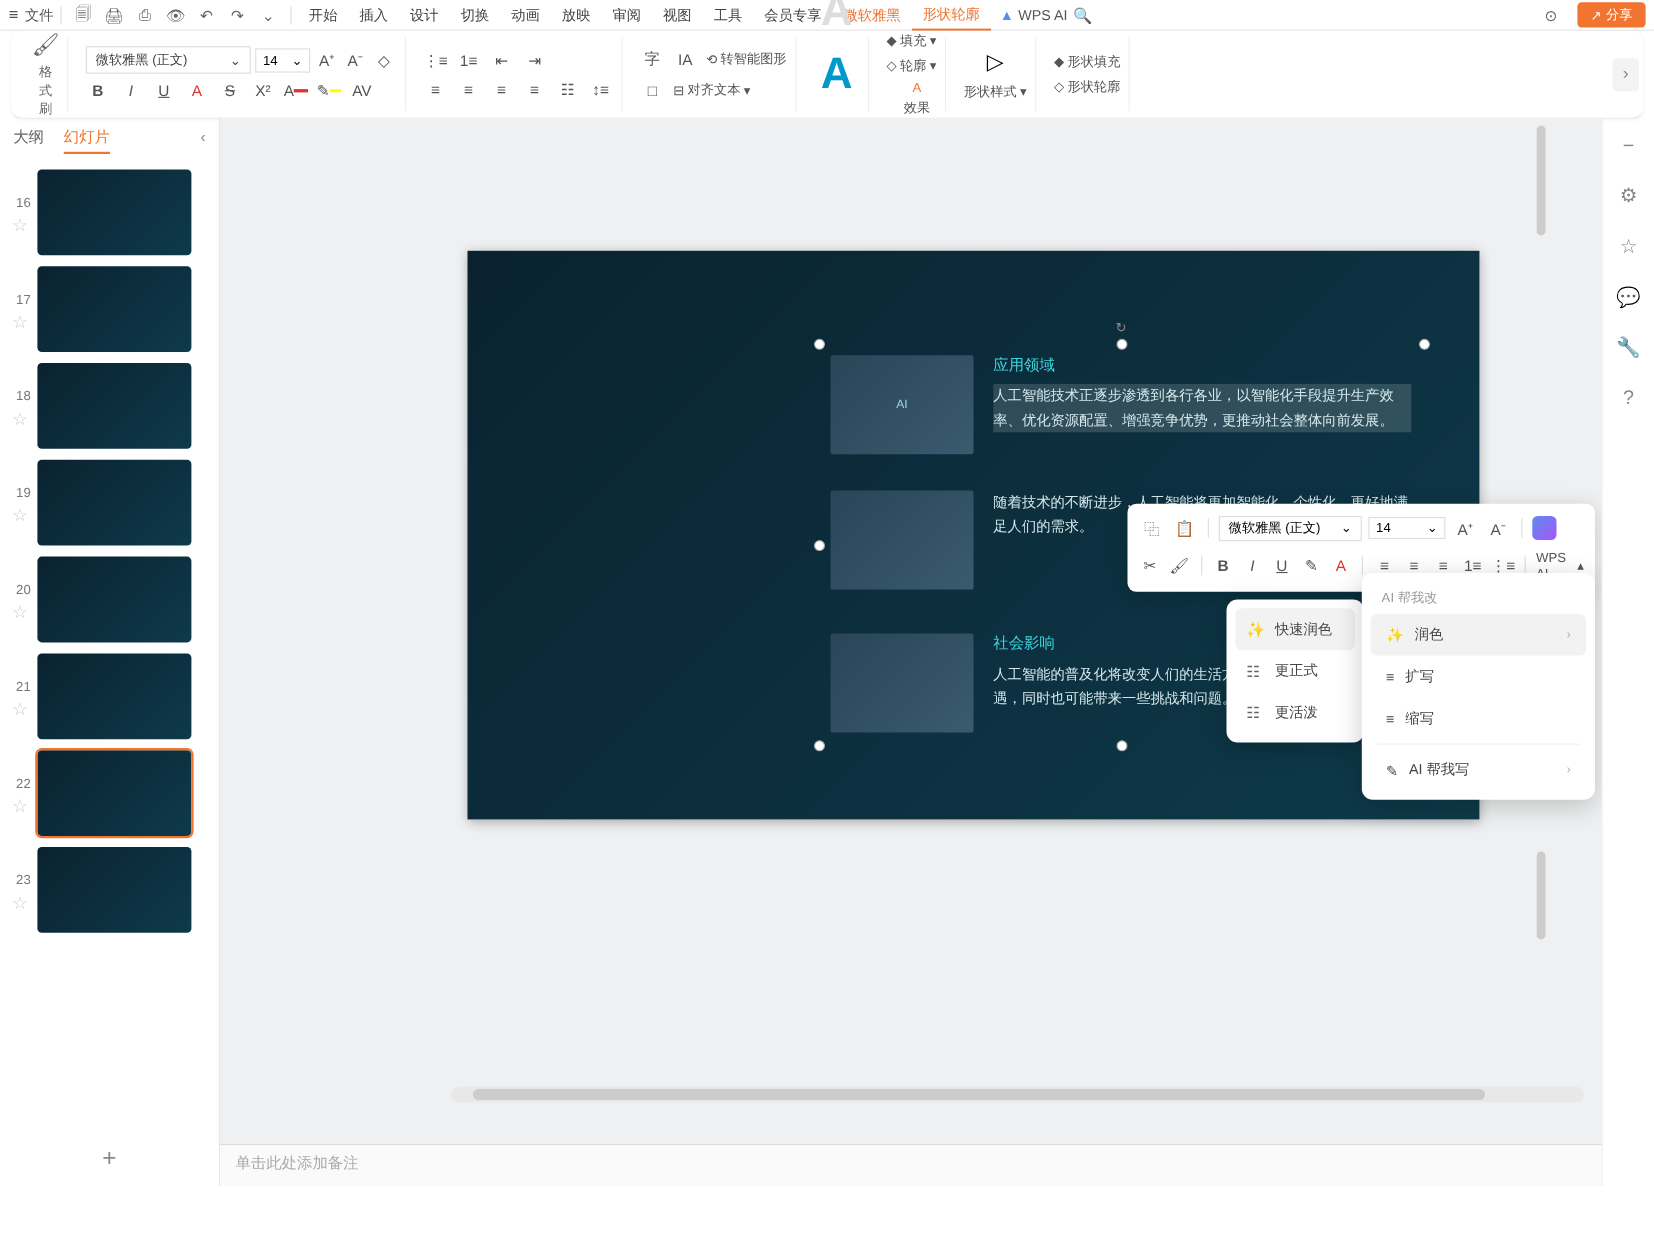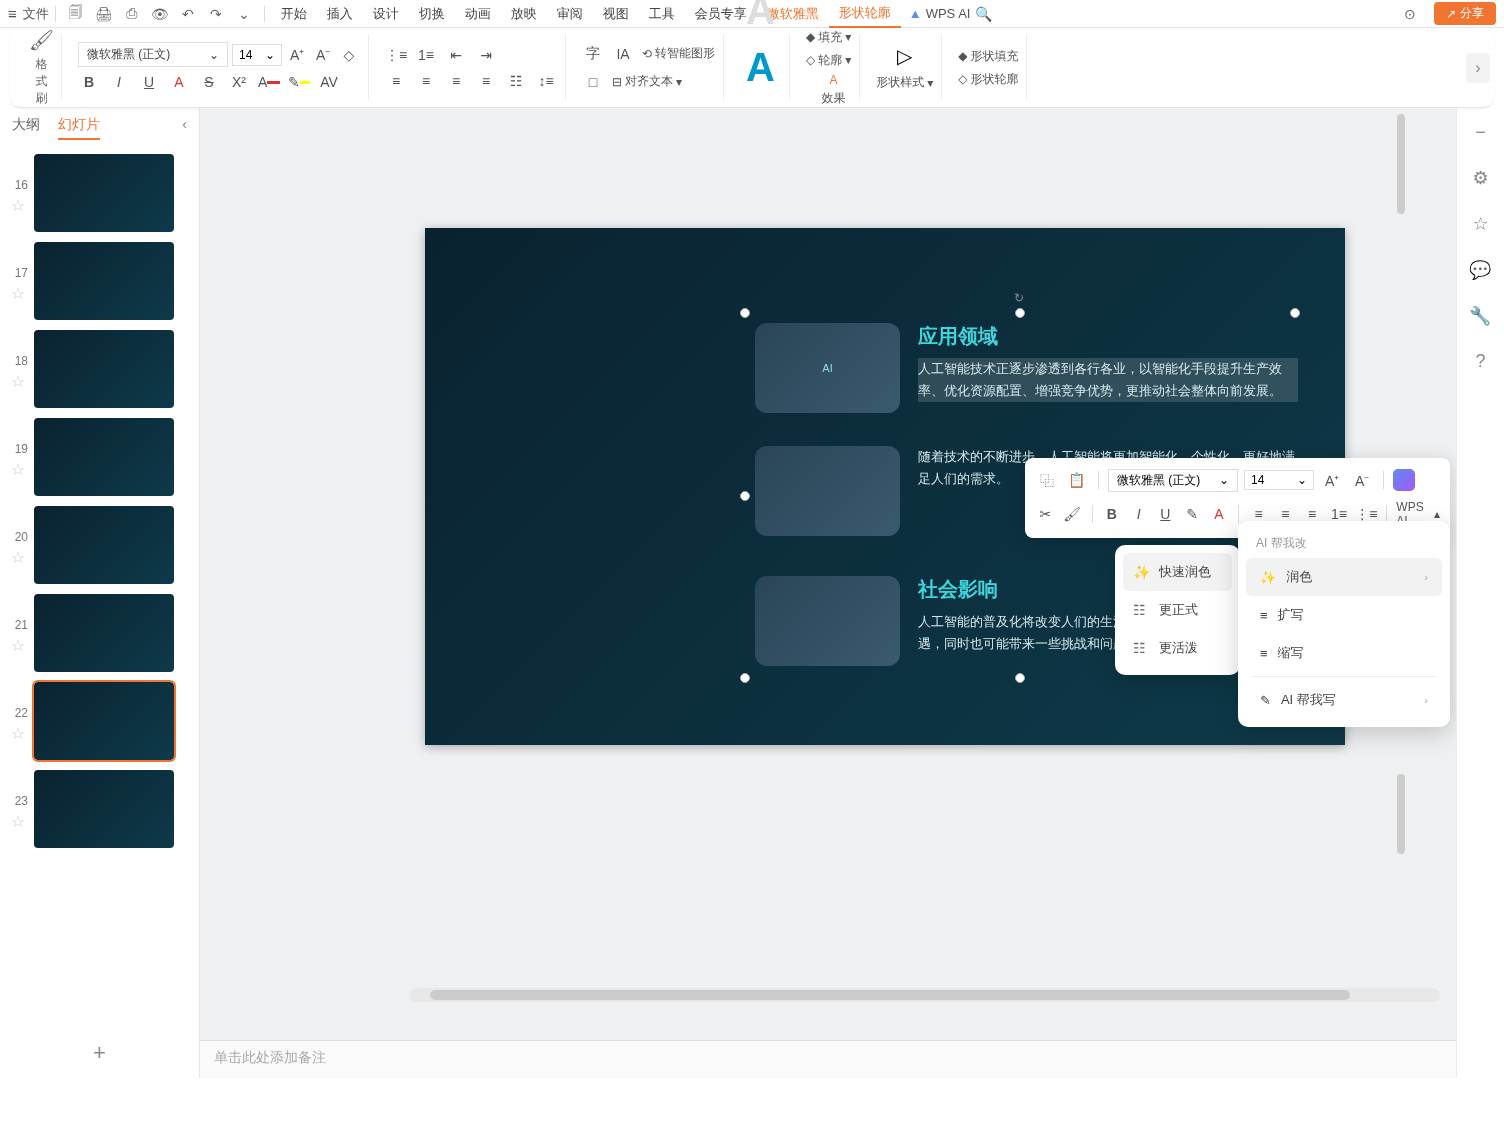--- a/index.html
+++ b/index.html
@@ -51,22 +51,22 @@
 .thumb-meta{display:flex;flex-direction:column;align-items:center;gap:4px;width:20px}
 .thumb{width:140px;height:78px;background:linear-gradient(135deg,#0a2230,#0e3a4a);border-radius:4px;position:relative;overflow:hidden}
 .thumb.selected{outline:2px solid #f17430}
 .add-slide{text-align:center;padding:12px;font-size:22px;color:#888}
 
 .canvas-area{flex:1;background:#eff0f1;position:relative;display:flex;flex-direction:column}
 .canvas-scroll{flex:1;position:relative;overflow:hidden}
 .slide{position:absolute;left:225px;top:120px;width:920px;height:517px;background:linear-gradient(135deg,#0a2230 0%,#0e3a4a 100%);box-shadow:0 2px 10px rgba(0,0,0,0.3)}
 .slide-title{position:absolute;left:60px;top:105px;color:#3dd6dd;font-size:30px;font-weight:400}
 .content-item{position:absolute;left:330px;display:flex;gap:18px}
-.content-img{width:145px;height:90px;background:linear-gradient(135deg,#2a4558,#3a5a6e);border-radius:12px;flex-shrink:0;display:flex;align-items:center;justify-content:center;color:#9ad8e0;font-size:11px}
-.content-text h3{color:#3dd6dd;font-size:20px;font-weight:700;margin-bottom:8px}
+.content-img{width:130px;height:90px;background:linear-gradient(135deg,#2a4558,#3a5a6e);border-radius:2px;flex-shrink:0;display:flex;align-items:center;justify-content:center;color:#9ad8e0;font-size:11px}
+.content-text h3{color:#3dd6dd;font-size:14px;font-weight:400;margin-bottom:8px}
 .content-text p{color:#d5e8ec;font-size:13px;line-height:1.7;max-width:380px}
 .highlight{background:rgba(255,255,255,0.15)}
 .selection-handles{position:absolute;left:320px;top:85px;width:550px;height:365px;pointer-events:none}
 .handle{position:absolute;width:10px;height:10px;background:#fff;border:1px solid #aaa;border-radius:50%}
 .handle.tl{left:-5px;top:-5px}.handle.tc{left:50%;top:-5px;margin-left:-5px}.handle.tr{right:-5px;top:-5px}
 .handle.ml{left:-5px;top:50%;margin-top:-5px}.handle.mr{right:-5px;top:50%;margin-top:-5px}
 .handle.bl{left:-5px;bottom:-5px}.handle.bc{left:50%;bottom:-5px;margin-left:-5px}.handle.br{right:-5px;bottom:-5px}
 .rotate-handle{position:absolute;left:50%;top:-22px;margin-left:-6px;font-size:12px;color:#888}
 
 .mini-toolbar{position:absolute;left:825px;top:350px;width:425px;background:#fff;border-radius:8px;box-shadow:0 4px 20px rgba(0,0,0,0.18);padding:6px 10px}

